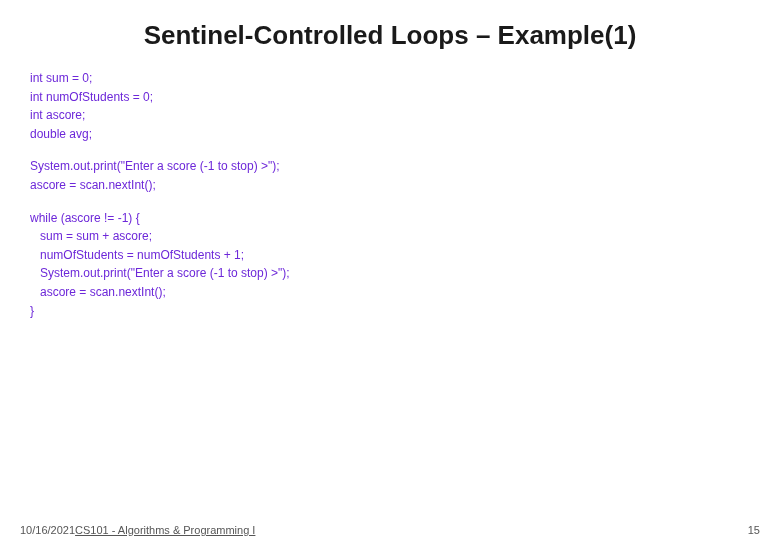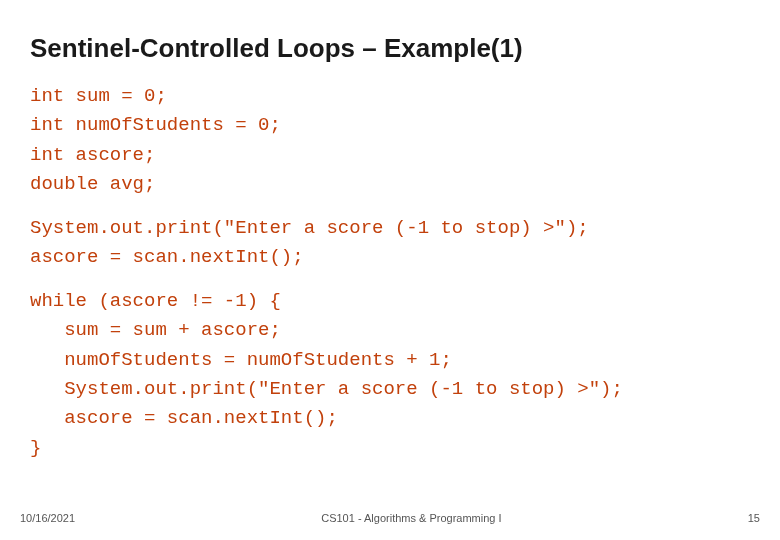--- a/index.html
+++ b/index.html
@@ -12,51 +12,51 @@
       overflow: hidden;
     }
     .slide-container {
       width: 780px;
       height: 540px;
       background: #ffffff;
       padding: 20px 30px;
       position: relative;
     }
     .slide-title {
-      text-align: left;
+      text-align: center;
       font-size: 26px;
       font-weight: bold;
       color: #1a1a1a;
       margin-bottom: 18px;
-      margin-top: 13px;
+      margin-top: 0;
     }
     .code-block {
-      font-family: Liberation Mono, monospace;
-      font-size: 19px;
-      color: #c2410c;
+      font-family: Liberation Sans, sans-serif;
+      font-size: 12px;
+      color: #6d28d9;
       line-height: 1.55;
       white-space: pre;
     }
     .code-section {
       margin-bottom: 14px;
     }
     .footer {
       position: absolute;
-      bottom: 16px;
+      bottom: 4px;
       left: 0;
       width: 100%;
       display: flex;
       justify-content: space-between;
       padding: 0 20px;
       font-size: 11px;
       color: #555;
     }
     .footer-center {
-      text-align: center;
       flex: 1;
+      text-decoration: underline;
     }
   </style>
 </head>
 <body>
 
 <div class="slide-container">
   <h1 class="slide-title">Sentinel-Controlled Loops – Example(1)</h1>
 
   <div class="code-section">
     <div class="code-block">int sum = 0;

